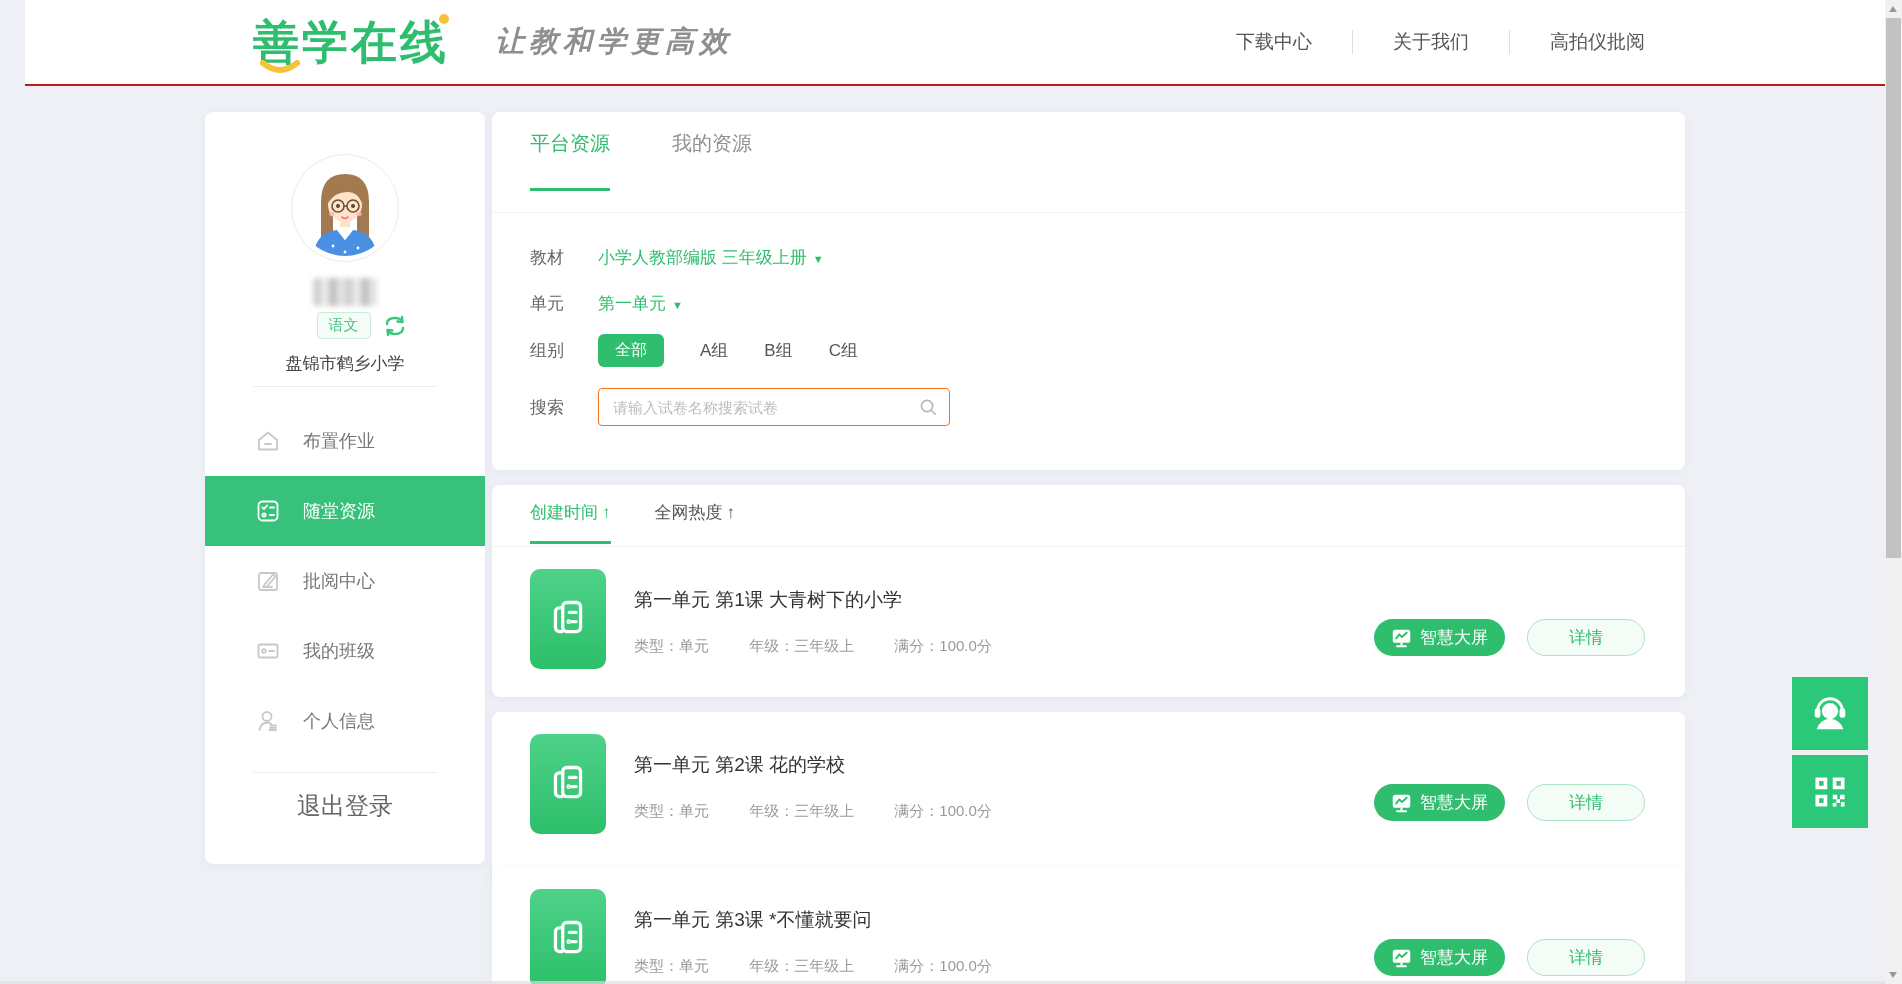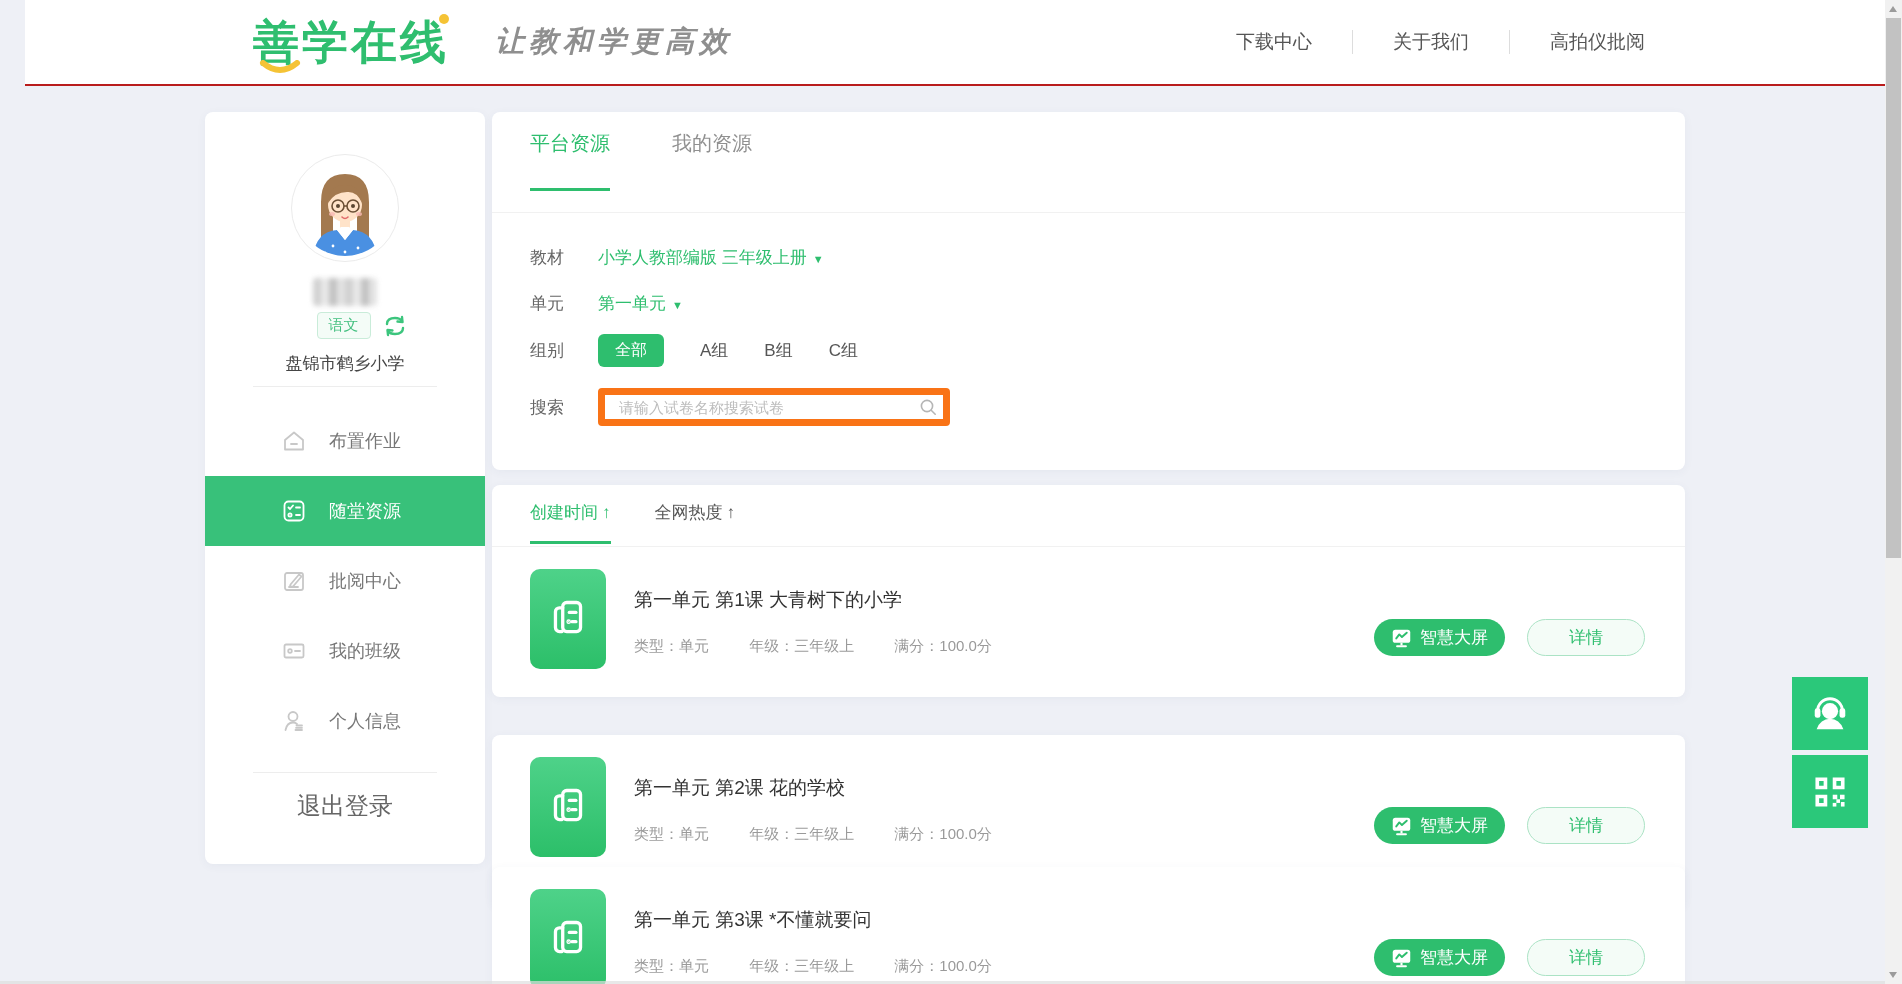--- a/index.html
+++ b/index.html
@@ -51,36 +51,36 @@
   }
   .subject-row { position:absolute; left:0; top:200px; width:100%; display:flex; justify-content:center; align-items:center; gap:12px;padding-left:33px; }
   .subject-badge {
     font-size:15px; color:#45C081; background:#F4FCF7; border:1px solid #C9ECD9;
     border-radius:4px; padding:3px 11px;
   }
   .school-name { position:absolute; left:0; top:240px; width:100%; text-align:center; font-size:17px; color:#454545; }
   .side-divider { position:absolute; left:48px; width:184px; border-top:1px solid #ededed; }
   .menu { position:absolute; left:0; top:294px; width:100%; }
   .menu-item {
-    height:70px; display:flex; align-items:center; padding-left:76px; gap:22px;
+    height:70px; display:flex; align-items:center; padding-left:50px; gap:22px;
     cursor:pointer; color:#777;
   }
   .menu-item .mi-label { font-size:18px; }
   .menu-item svg { stroke:#c8c8c8; }
   .menu-item.active { background:#38C17A; color:#fff; }
   .menu-item.active svg { stroke:#fff; }
   .logout { position:absolute; left:0; top:678px; width:100%; text-align:center; font-size:24px; color:#666; cursor:pointer; }
   
   .card {
     position:absolute; left:492px; width:1193px; background:#fff; border-radius:8px;
     box-shadow:0 2px 10px rgba(60,80,120,.05);
   }
   .card-filter { top:112px; height:358px; }
   .card-list1 { top:485px; height:212px; }
-  .card-list2 { top:735px; height:172px; }
+  .card-list2 { top:712px; height:172px; }
   .card-list3 { top:867px; height:140px; }
   
   .tabs { position:absolute; left:38px; top:18px; display:flex; gap:62px; }
   .tab { font-size:20px; color:#909090; padding-bottom:34px; position:relative; cursor:pointer; }
   .tab.active { color:#2EBE6E; }
   .tab.active::after { content:""; position:absolute; left:0; bottom:0; width:100%; height:3px; background:#2EBE6E; }
   .tabs-divider { position:absolute; left:0; right:0; top:100px; border-top:1px solid #f1f1f1; }
   
   .f-row { position:absolute; left:38px; display:flex; align-items:center; }
   .f-label { width:68px; font-size:17px; color:#666; }
@@ -90,21 +90,21 @@
   .row-unit { top:180px; }
   .row-group { top:222px; }
   .row-search { top:276px; }
   .group-opts { display:flex; align-items:center; gap:36px; }
   .group-pill {
     background:#2EBE6E; color:#fff; font-size:16px; padding:6px 17px; border-radius:6px; cursor:pointer;
   }
   .group-opt { font-size:17px; color:#555; cursor:pointer; }
   .search-box { position:relative; }
   .search-input {
-    width:352px; height:38px; border:7px solid #f97316; border-radius:4px;
+    width:352px; height:38px; border:1px solid #f97316; border-radius:4px;
     padding:0 40px 0 14px; font-size:15px; color:#333; outline:none;
     font-family:"Liberation Sans", sans-serif;
   }
   .search-input::placeholder { color:#bdbdbd; }
   .search-icon { position:absolute; right:12px; top:9px; cursor:pointer; }
   
   .sort-tabs { position:absolute; left:38px; top:16px; display:flex; gap:44px; }
   .sort-tab { font-size:17px; color:#555; padding-bottom:20px; position:relative; cursor:pointer; }
   .sort-tab.active { color:#2EBE6E; }
   .sort-tab.active::after { content:""; position:absolute; left:0; bottom:0; width:100%; height:3px; background:#2EBE6E; }

